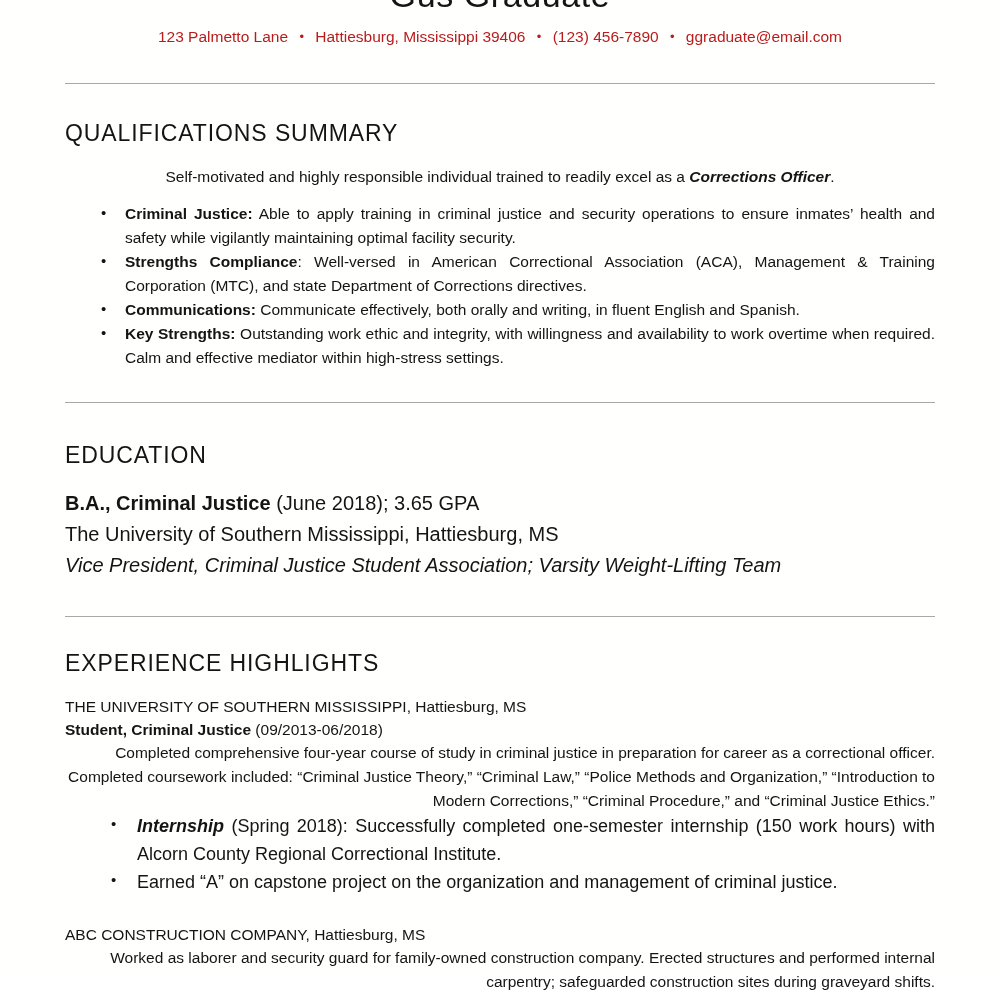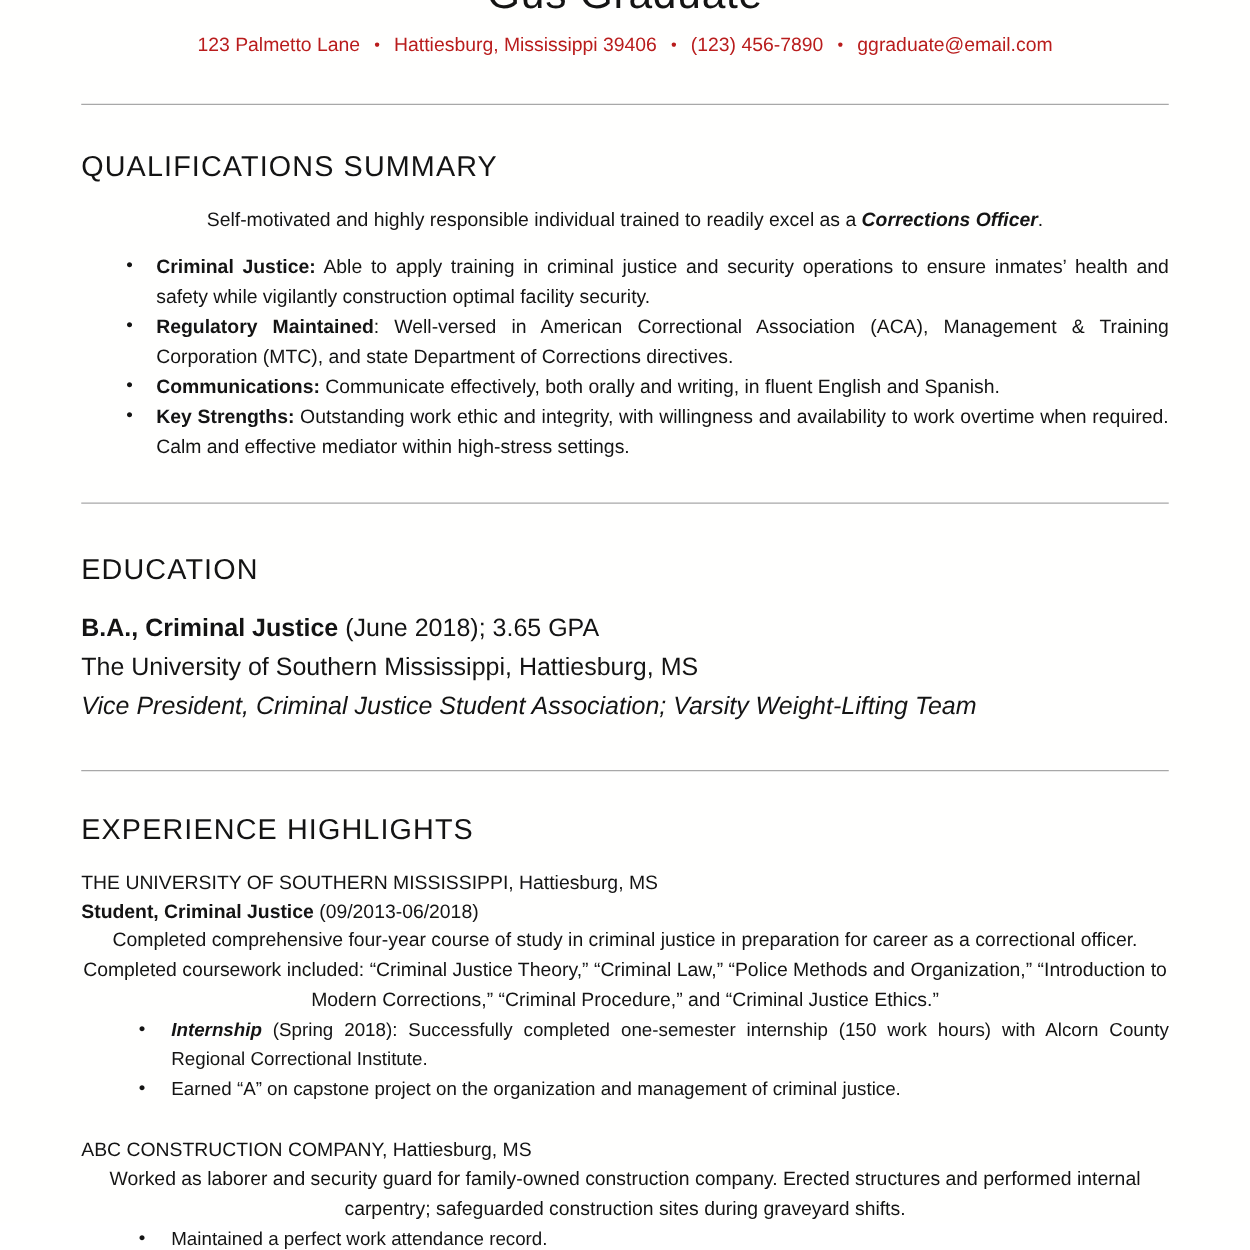--- a/index.html
+++ b/index.html
@@ -126,33 +126,33 @@
   }
   .job-title {
     font-size: 15.5px;
     line-height: 1.5;
     color: #141414;
   }
   .job-desc {
     font-size: 15.5px;
     line-height: 1.55;
     color: #141414;
-    text-align: center;
+    text-align: right;
   }
   .job-block-2 { margin-top: 26px; }
 
   ul.sub-bullets {
     list-style: none;
     margin: 0;
     padding: 0;
   }
   ul.sub-bullets > li {
     position: relative;
     padding-left: 72px;
-    font-size: 15px;
+    font-size: 18px;
     line-height: 1.55;
     text-align: justify;
     color: #141414;
   }
   ul.sub-bullets > li::before {
     content: "\2022";
     position: absolute;
     left: 46px;
     top: -1px;
     font-size: 15px;
@@ -182,22 +182,22 @@
 
   <hr class="divider div-1">
 
   <div class="section-title st-qual">QUALIFICATIONS SUMMARY</div>
 
   <div class="summary-lead">
     <span>Self-motivated and highly responsible individual trained to readily excel as a </span><b><i>Corrections Officer</i></b><span>.</span>
   </div>
 
   <ul class="bullets">
-    <li><b>Criminal Justice:</b><span> Able to apply training in criminal justice and security operations to ensure inmates’ health and safety while vigilantly construction optimal facility security.</span></li>
-    <li><b>Regulatory Maintained</b><span>: Well-versed in American Correctional Association (ACA), Management &amp; Training Corporation (MTC), and state Department of Corrections directives.</span></li>
+    <li><b>Criminal Justice:</b><span> Able to apply training in criminal justice and security operations to ensure inmates’ health and safety while vigilantly maintaining optimal facility security.</span></li>
+    <li><b>Strengths Compliance</b><span>: Well-versed in American Correctional Association (ACA), Management &amp; Training Corporation (MTC), and state Department of Corrections directives.</span></li>
     <li><b>Communications:</b><span> Communicate effectively, both orally and writing, in fluent English and Spanish.</span></li>
     <li><b>Key Strengths:</b><span> Outstanding work ethic and integrity, with willingness and availability to work overtime when required. Calm and effective mediator within high-stress settings.</span></li>
   </ul>
 
   <hr class="divider div-2">
 
   <div class="section-title st-edu">EDUCATION</div>
 
   <div class="edu-block">
     <div class="edu-line"><b>B.A., Criminal Justice</b><span> (June 2018); 3.65 GPA</span></div>

